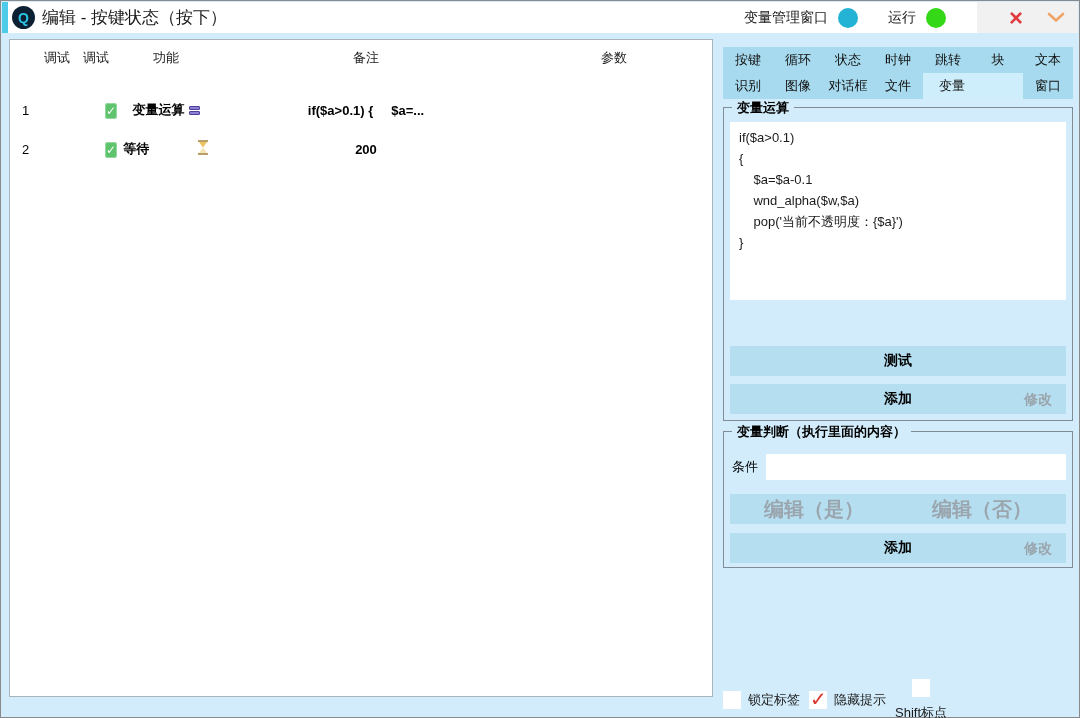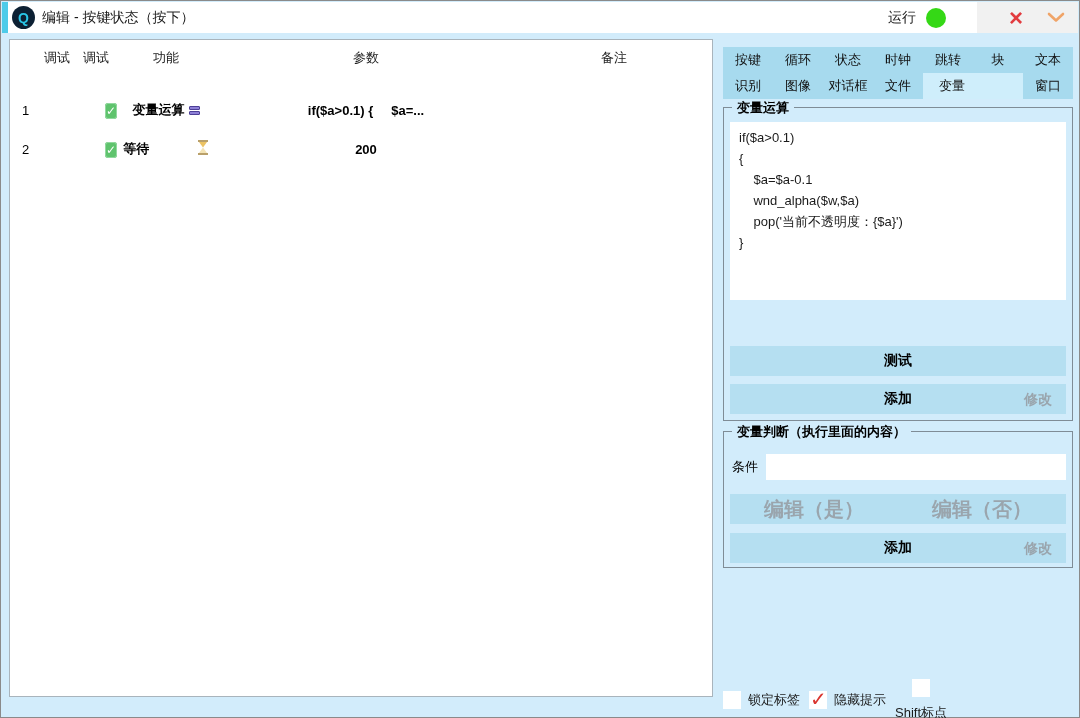--- a/index.html
+++ b/index.html
@@ -9,21 +9,21 @@
   .window { position:absolute; inset:0; width:1080px; height:718px;
             border:1px solid #8a8a8a; background:#d2ecfb; }
 
   
   .titlebar { position:absolute; left:1px; top:1px; right:1px; height:31px; background:#ffffff; }
   .tb-accent { position:absolute; left:0; top:0; width:6px; height:31px; background:#4ecbe9; }
   .app-icon { position:absolute; left:10px; top:4px; width:23px; height:23px; border-radius:50%;
               background:#0c2033; display:flex; align-items:center; justify-content:center; }
   .app-icon span { color:#29c5e6; font-weight:bold; font-size:14px; line-height:1; }
   .tb-title { position:absolute; left:40px; top:0; height:31px; line-height:31px;
-              font-size:14px; color:#1a1a1a; }
+              font-size:17px; color:#1a1a1a; }
   .tb-group { position:absolute; top:0; height:31px; display:flex; align-items:center; gap:10px; }
   .tb-group .lbl { font-size:14px; color:#1a1a1a; }
   .dot { width:20px; height:20px; border-radius:50%; }
   .dot.cyan { background:#24b2d5; }
   .dot.green { background:#35d816; }
   .tb-controls { position:absolute; right:0; top:0; width:101px; height:31px; background:#f1f1f1;
                  display:flex; align-items:center; justify-content:flex-end; gap:20px; padding-right:12px; }
   .tb-btn { width:20px; height:20px; display:flex; align-items:center; justify-content:center; cursor:pointer; }
 
   
@@ -90,20 +90,24 @@
 
 <div class="window">
 
   <div class="titlebar">
     <div class="tb-accent"></div>
     <div class="app-icon">
       <span>Q</span>
     </div>
     <div class="tb-title">编辑 - 按键状态（按下）</div>
 
+    <div class="tb-group" style="left:742px;">
+      <span class="lbl">变量管理窗口</span>
+      <span class="dot cyan"></span>
+    </div>
     <div class="tb-group" style="left:886px;">
       <span class="lbl">运行</span>
       <span class="dot green"></span>
     </div>
 
     <div class="tb-controls">
       <span class="tb-btn" style="color:#e23b3f;font-size:24px;font-weight:bold;line-height:20px;">×</span>
       <span class="tb-btn">
         <svg width="18" height="11" viewBox="0 0 18 11">
           <polyline points="2,2 9,8.5 16,2" fill="none" stroke="#f0a468" stroke-width="2.6" stroke-linecap="round" stroke-linejoin="round"></polyline>
@@ -111,22 +115,22 @@
       </span>
     </div>
   </div>
 
   <div class="step-table">
     <div class="t-row header">
       <div class="t-cell num"></div>
       <div class="t-cell">调试</div>
       <div class="t-cell">调试</div>
       <div class="t-cell">功能</div>
+      <div class="t-cell">备注</div>
       <div class="t-cell">参数</div>
-      <div class="t-cell">备注</div>
     </div>
 
     <div class="t-row body">
       <div class="t-cell num">1</div>
       <div class="t-cell"></div>
       <div class="t-cell">
         <span class="t-check">✓</span>
       </div>
       <div class="t-cell">
         <span class="func-wrap">

